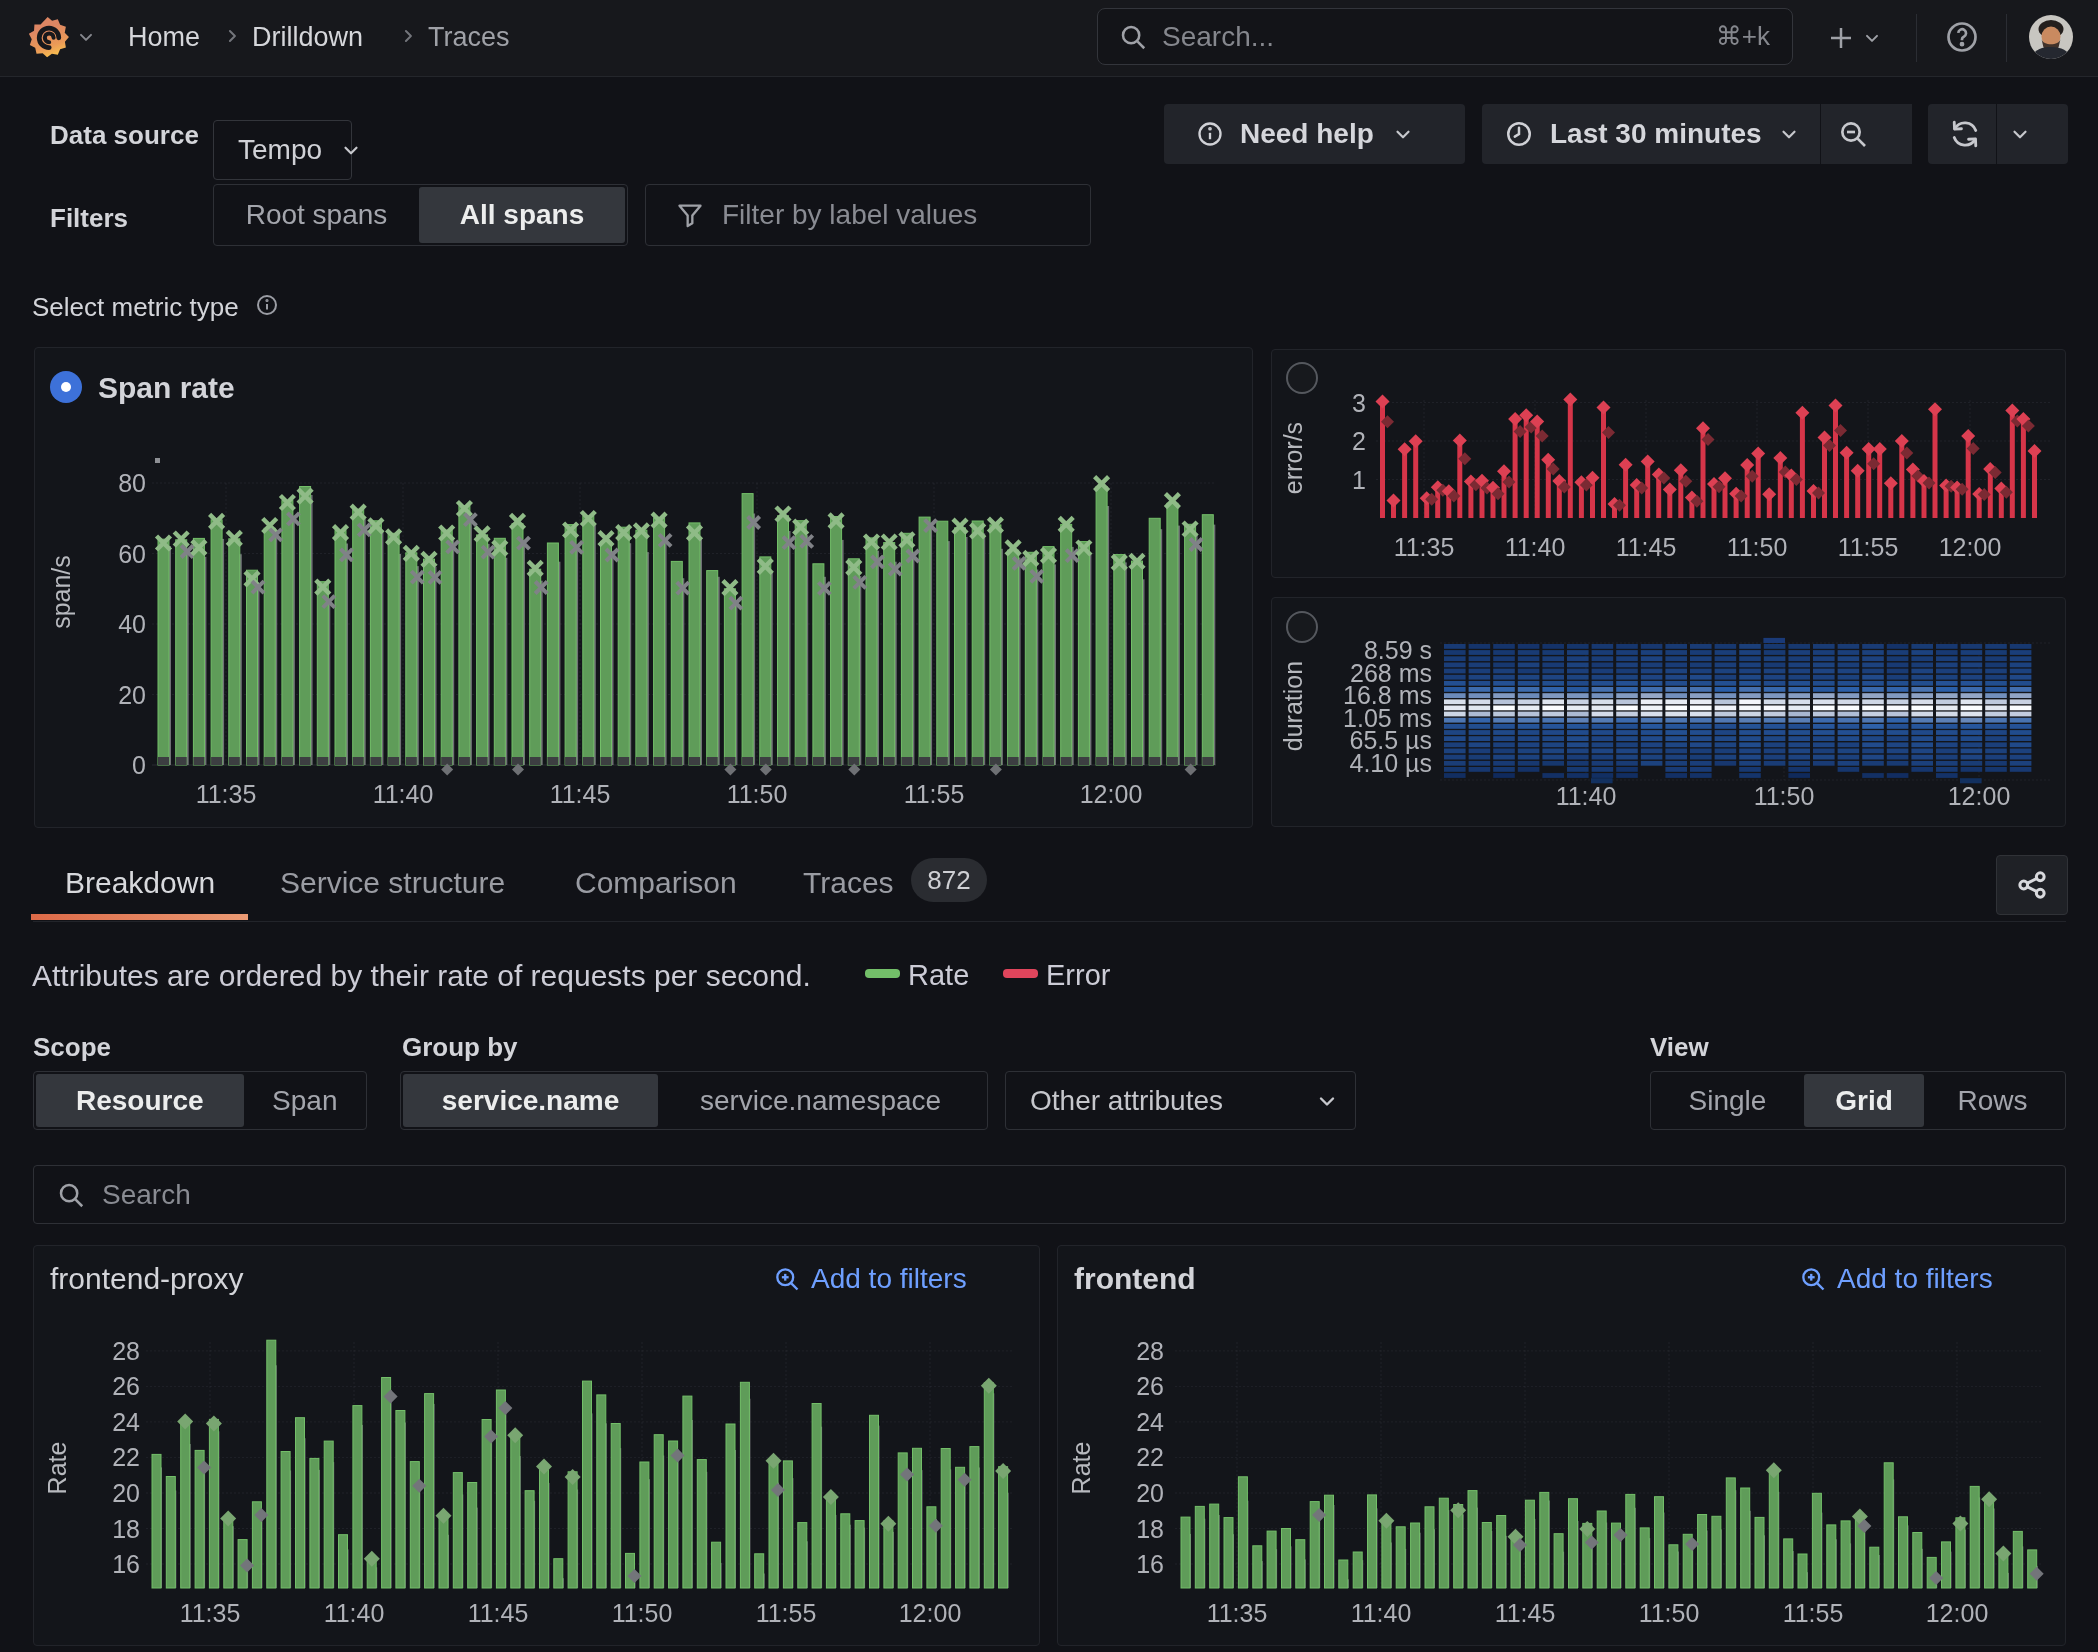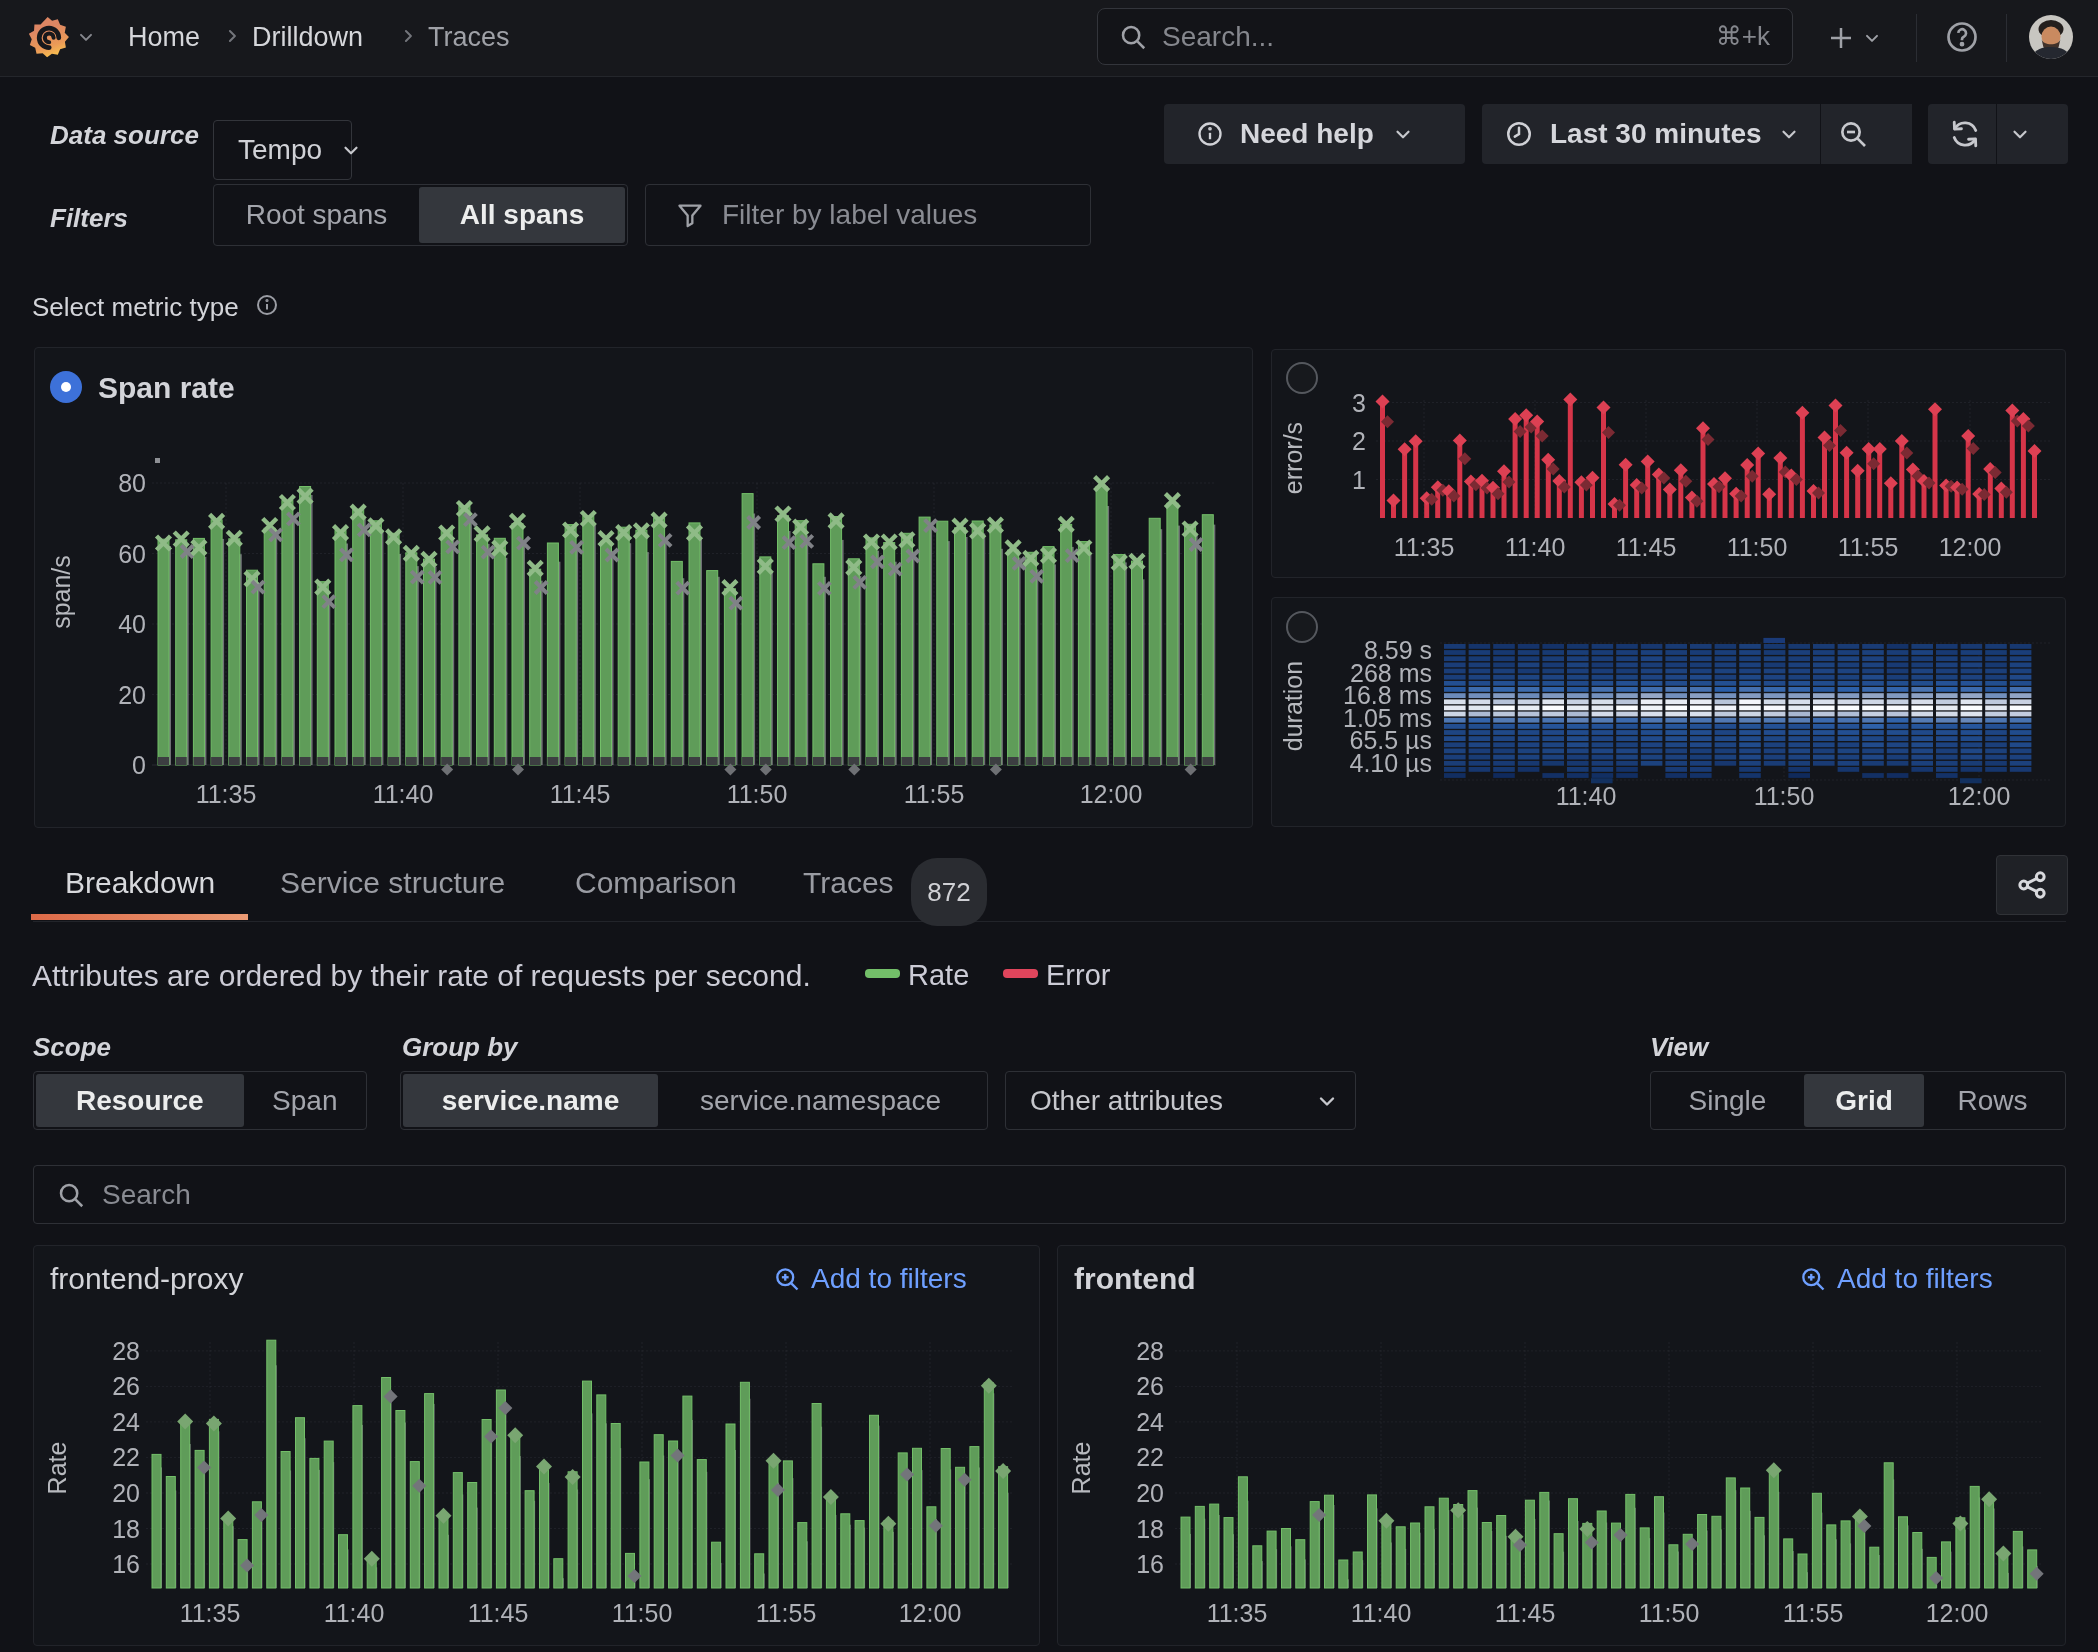--- a/index.html
+++ b/index.html
@@ -1,19 +1,19 @@
 <!DOCTYPE html>
 <html><head><meta charset="utf-8">
 <style>
 * { margin:0; padding:0; box-sizing:border-box; }
 html,body { width:2098px; height:1652px; background:#111217; font-family:"Liberation Sans",sans-serif; overflow:hidden; }
 .abs { position:absolute; }
 .tick { font-size:25px; fill:#b0b2b8; font-family:"Liberation Sans",sans-serif; }
 .axl { fill:#b7b9be; }
-.lbl { font-size:26px; font-weight:bold; color:#d3d4d9;font-style:italic; }
+.lbl { font-size:26px; font-weight:bold; color:#d3d4d9; }
 .panel { position:absolute; border:1px solid #22242a; border-radius:4px; background:#13151a; }
 .btn { position:absolute; background:#22242a; border-radius:4px; display:flex; align-items:center; color:#d5d6db; font-size:28px; font-weight:bold; }
 .grp { position:absolute; border:1px solid #2e3036; border-radius:4px; display:flex; align-items:stretch; }
 .seg { display:flex; align-items:center; justify-content:center; color:#a3a5ac; font-size:28px; }
 .seg.on { background:#34373d; border-radius:3px; color:#eceded; font-weight:bold; }
 .inp { position:absolute; border:1px solid #2e3036; border-radius:4px; display:flex; align-items:center; color:#898b92; font-size:28px; }
 </style></head>
 <body>
 
 <div class="abs" style="left:0;top:0;width:2098px;height:77px;background:#17181c;border-bottom:1px solid #24262b">
@@ -1191,21 +1191,21 @@
     <text x="1432" y="771.5" text-anchor="end" class="tick">4.10 µs</text>
 <text x="1302" y="706" class="tick axl" transform="rotate(-90 1302 706)" text-anchor="middle">duration</text>
 </svg>
 
 <div class="abs" style="left:33px;top:921px;width:2033px;height:1px;background:#22242a"></div>
 <div class="abs" style="left:65px;top:866px;font-size:30px;color:#d8d9dd">Breakdown</div>
 <div class="abs" style="left:31px;top:914px;width:217px;height:6px;background:linear-gradient(90deg,#dd6a48,#eb9a74)"></div>
 <div class="abs" style="left:280px;top:866px;font-size:30px;color:#9a9ca3">Service structure</div>
 <div class="abs" style="left:575px;top:866px;font-size:30px;color:#9a9ca3">Comparison</div>
 <div class="abs" style="left:803px;top:866px;font-size:30px;color:#9a9ca3">Traces</div>
-<div class="abs" style="left:911px;top:858px;width:76px;height:68px;border-radius:26px;background:#2a2c31;display:flex;align-items:center;justify-content:center;font-size:26px;color:#cfd0d4">872</div>
+<div class="abs" style="left:911px;top:858px;width:76px;height:44px;border-radius:26px;background:#2a2c31;display:flex;align-items:center;justify-content:center;font-size:26px;color:#cfd0d4">872</div>
 <div class="abs" style="left:1996px;top:855px;width:72px;height:60px;border:1px solid #303237;border-radius:4px;background:#1f2126;display:flex;align-items:center;justify-content:center">
     <svg width="36" height="36" viewBox="0 0 24 24" fill="none" stroke="#d8d9dd" stroke-width="2">
       <circle cx="17.5" cy="6.5" r="2.6"></circle>
       <circle cx="6.5" cy="12" r="2.6"></circle>
       <circle cx="17.5" cy="17.5" r="2.6"></circle>
       <line x1="9" y1="10.8" x2="15.2" y2="7.6"></line>
       <line x1="9" y1="13.2" x2="15.2" y2="16.4"></line>
     </svg>
   </div>
 

